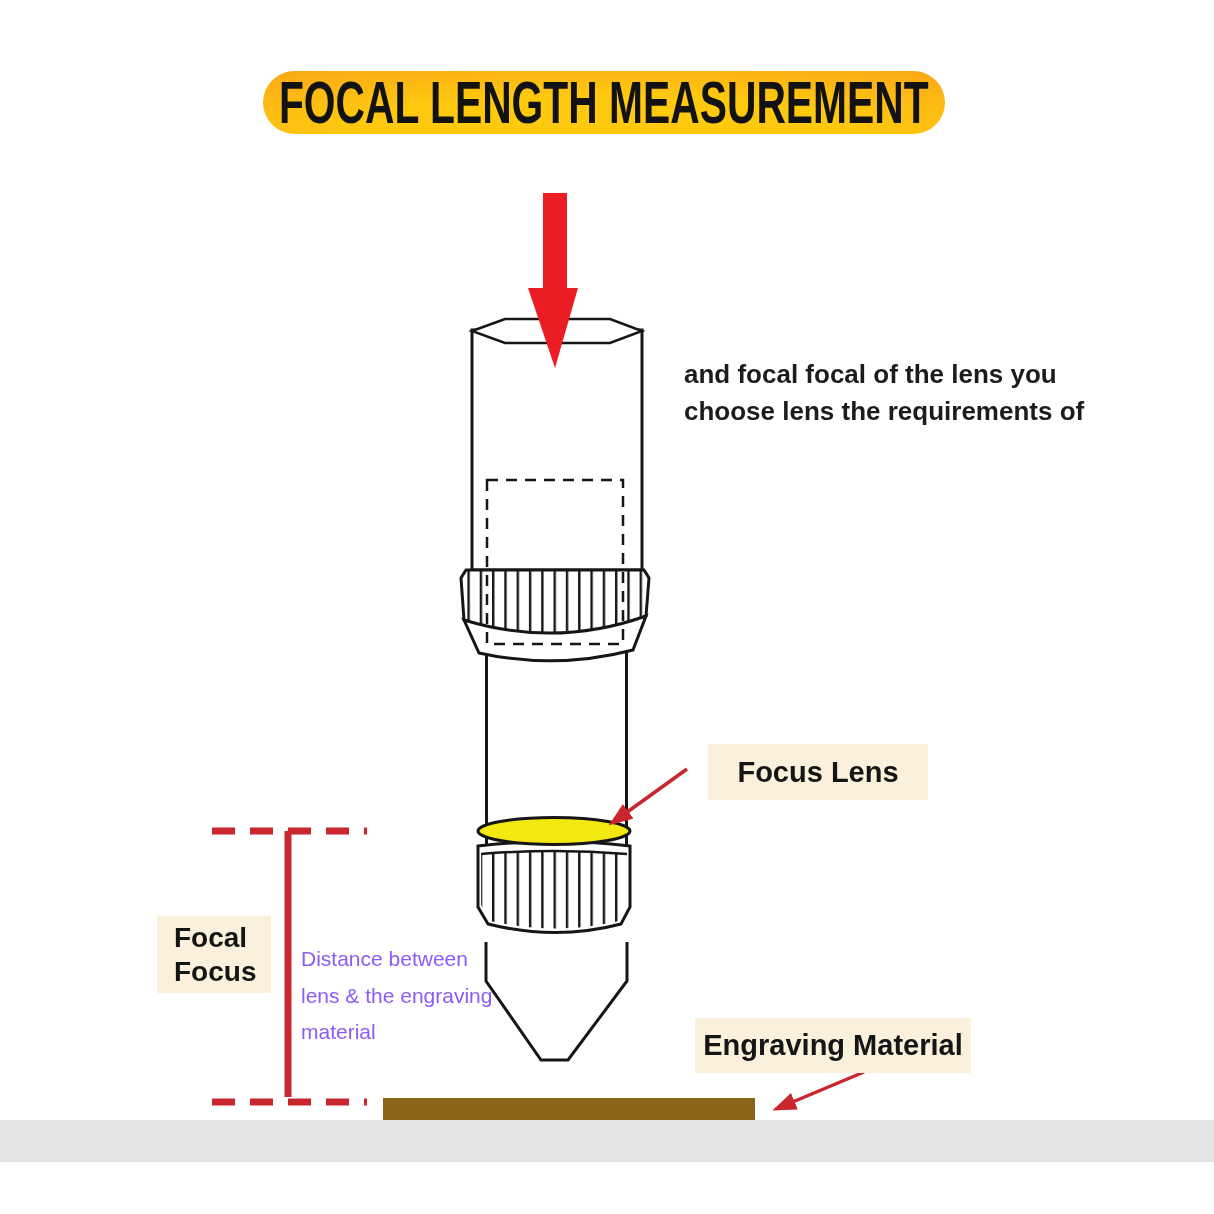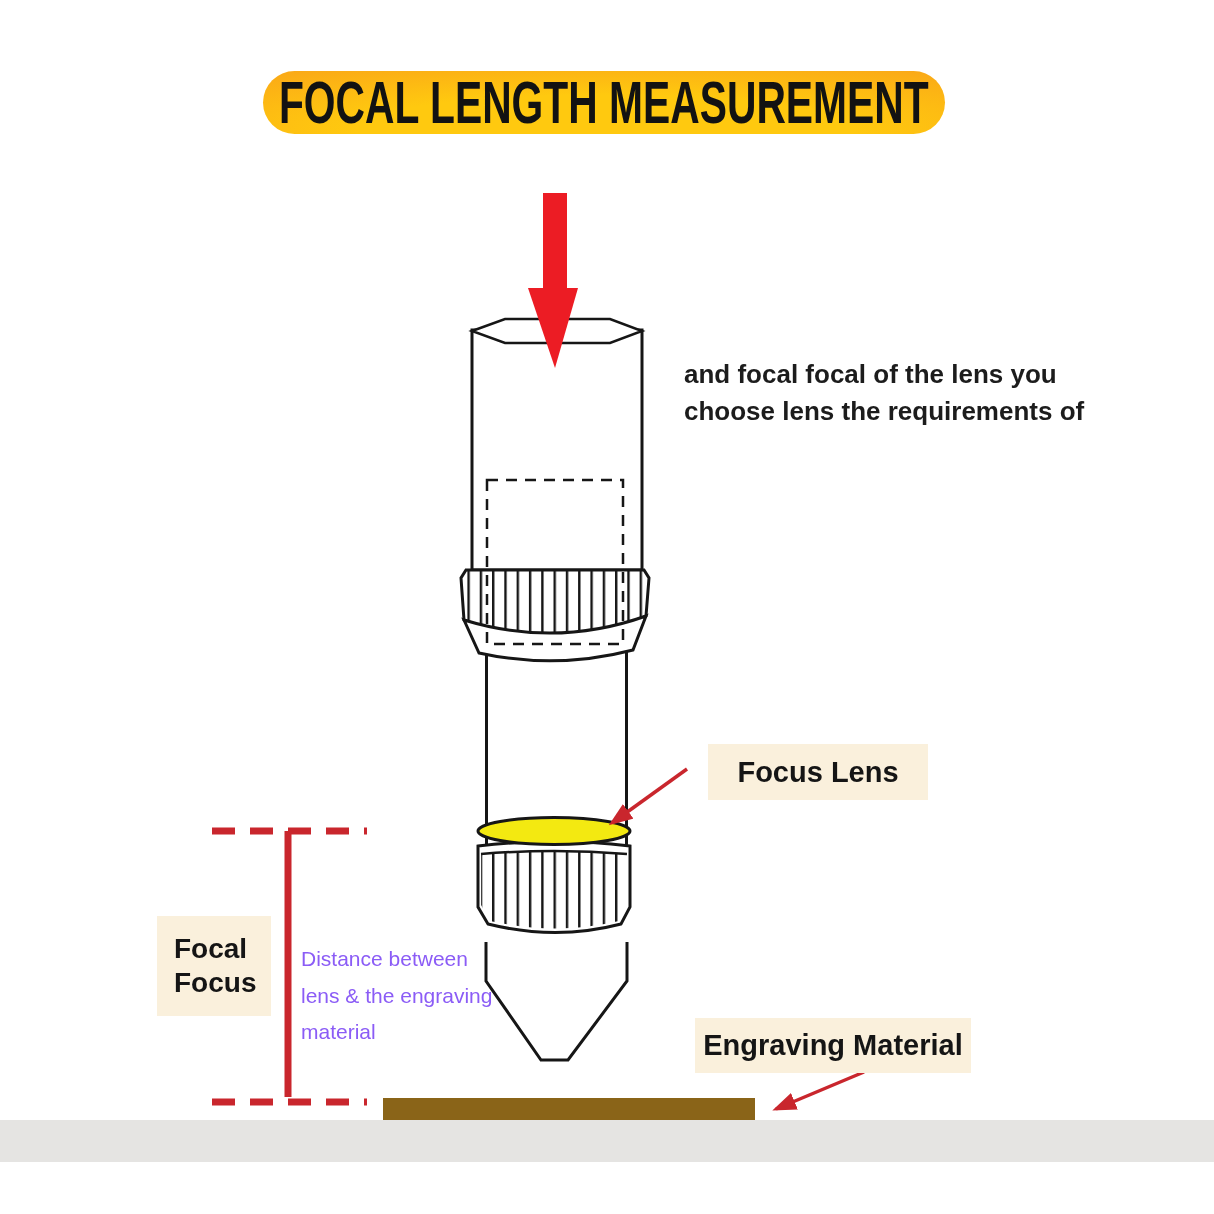--- a/index.html
+++ b/index.html
@@ -31,21 +31,21 @@
   .note div { white-space:nowrap; }
 
   .callout {
     position:absolute; background:var(--label_cream);
     display:flex; align-items:center; justify-content:center;
     font-weight:bold; color:#151515; white-space:nowrap;
   }
   .focus-lens-label { left:708px; top:732px; width:220px; height:56px; font-size:29px;margin-top:12px; }
   .engraving-label  { left:695px; top:1018px; width:276px; height:55px; font-size:29px; }
   .focal-label {
-    left:157px; top:916px; width:114px; height:100px; font-size:28px;
+    left:157px; top:916px; width:114px; height:77px; font-size:28px;
     line-height:34px; flex-direction:column; align-items:flex-start;
     justify-content:center; padding-left:17px;
   }
 
   .distance-note {
     position:absolute; left:301px; top:941px;
     font-size:21px; font-weight:400; color:#8b5cf6; line-height:36.5px;
   }
   .distance-note div { white-space:nowrap; }
 </style>

